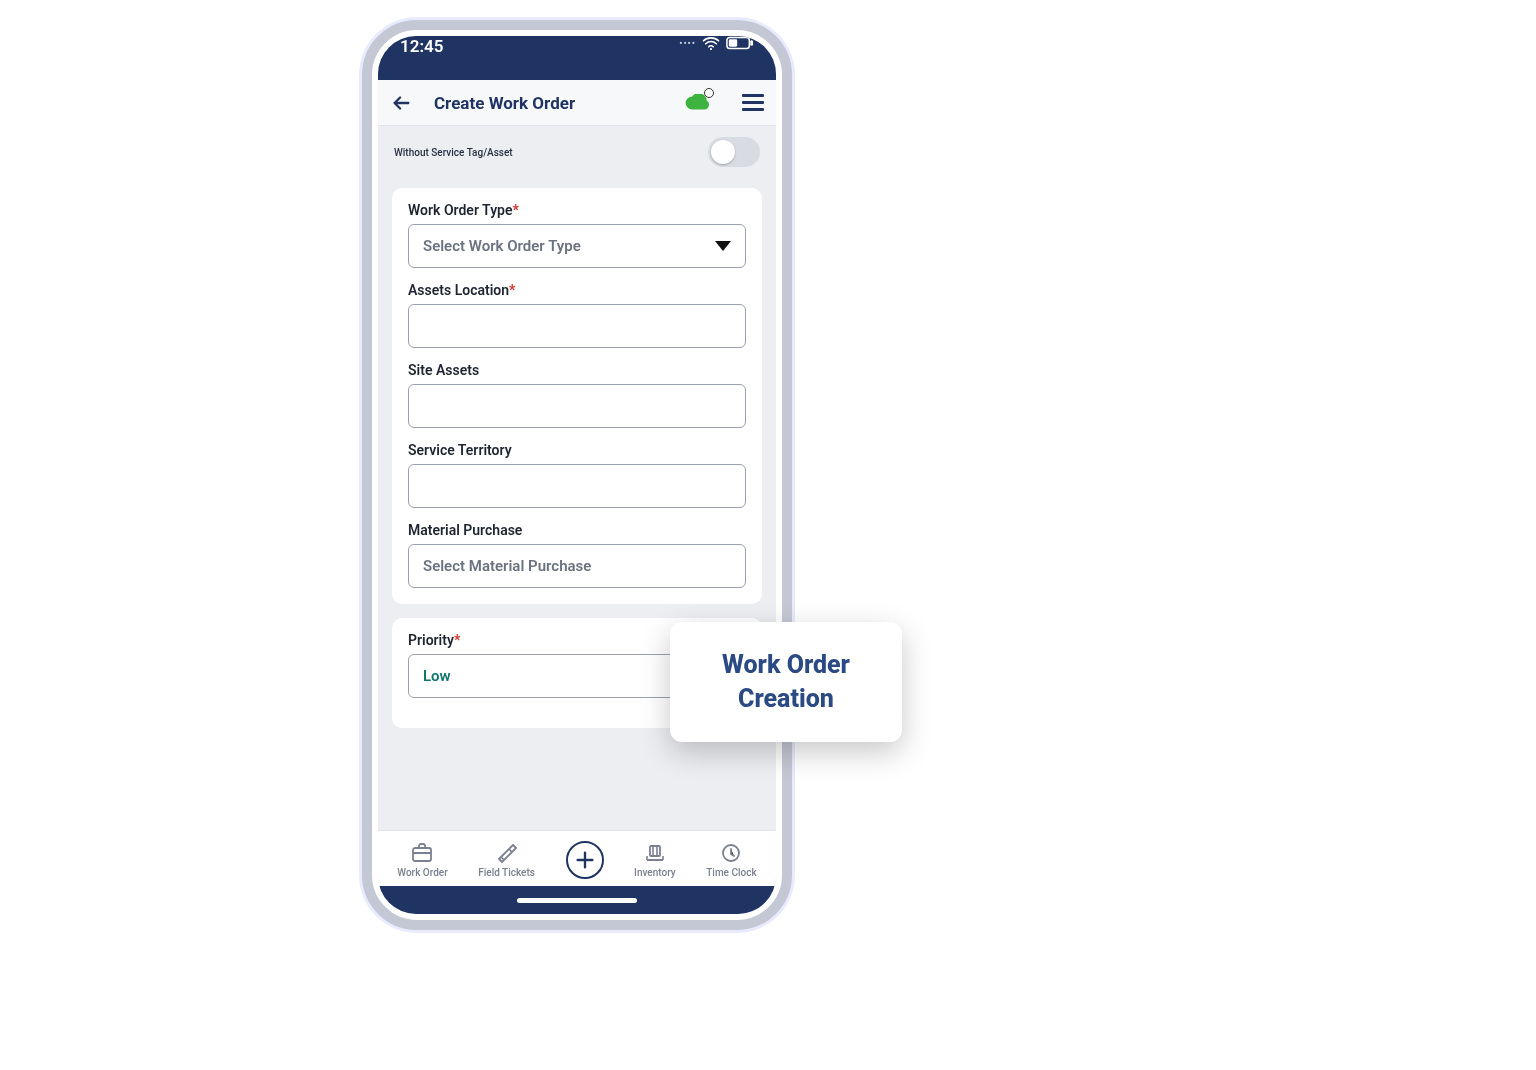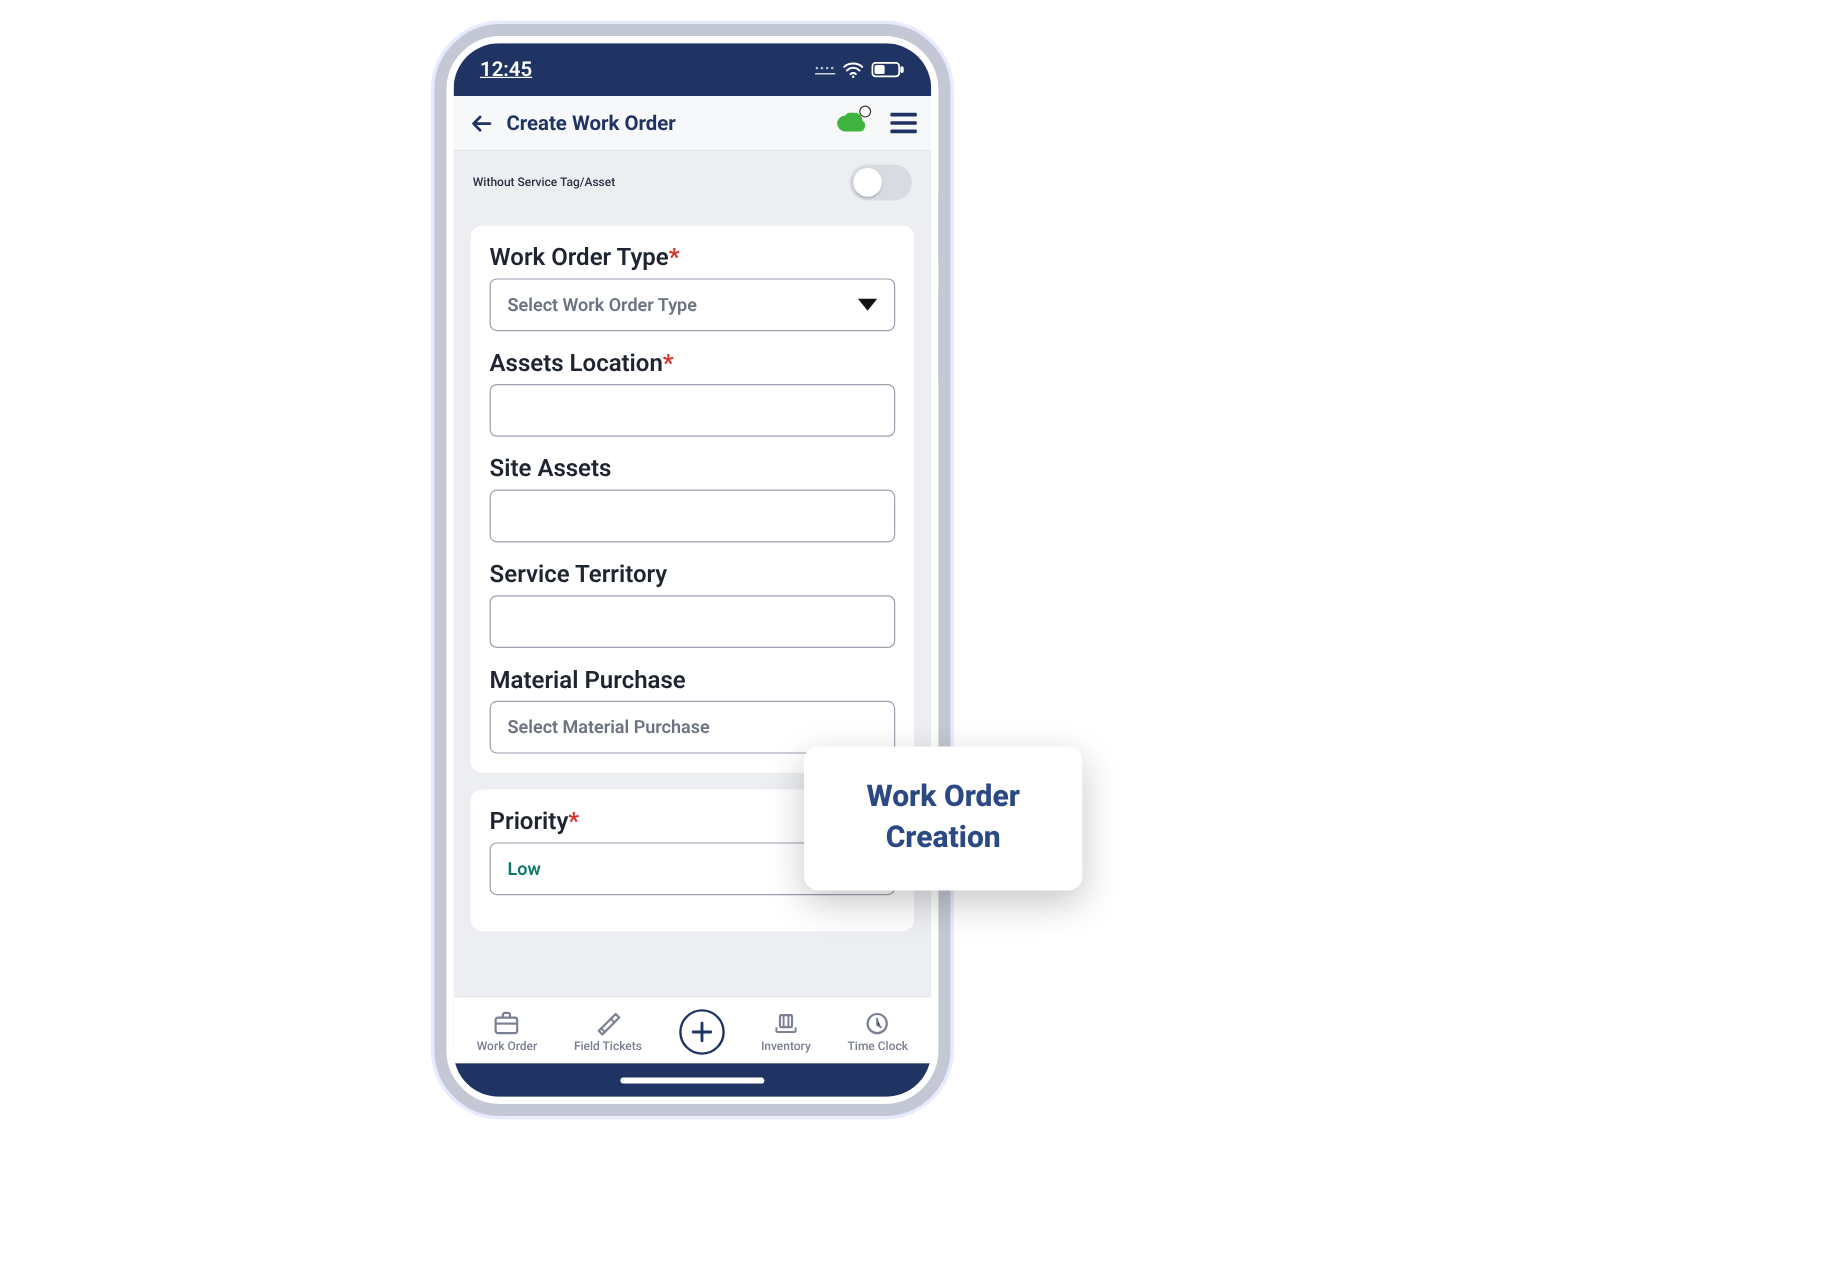--- a/index.html
+++ b/index.html
@@ -31,39 +31,38 @@
     display: flex;
     flex-direction: column;
   }
 
   
   .status-bar {
     height: 44px;
     background: #1f3463;
     color: #fff;
     display: flex;
-    align-items: center;
+    align-items: flex-start;
     justify-content: space-between;
     padding: 0 22px;
     font-weight: 600;
     font-size: 17px;
-    text-decoration: underline;
   }
   .status-right { display: flex; align-items: center; gap: 6px; }
   .status-dots { font-size: 9px; letter-spacing: 1px; color: #bfc8dd; }
   .wifi-icon, .battery-icon { display: inline-flex; }
 
   
   .app-header {
     height: 46px;
     background: #f7f8fa;
     display: flex;
     align-items: center;
     padding: 0 12px;
-    gap: 10px;
+    gap: 22px;
     border-bottom: 1px solid #e2e4e9;
   }
   .back-arrow { color: #1f3463; display: flex; align-items: center; }
   .header-title { font-size: 17px; font-weight: 700; color: #1f3463; flex: 1; }
   .cloud-wrap { position: relative; width: 28px; height: 24px; display: flex; align-items: center; }
   .cloud-badge {
     position: absolute; top: -3px; right: -2px;
     width: 10px; height: 10px; border: 1.5px solid #333; border-radius: 50%; background: #fff;
   }
   .menu-icon { width: 22px; display: flex; flex-direction: column; gap: 4px; margin-left: 8px; }
@@ -97,21 +96,21 @@
     background: #eceef2;
   }
   .card {
     background: #fff;
     border-radius: 10px;
     padding: 14px 16px 16px 16px;
     margin-bottom: 14px;
   }
   .form-group { margin-bottom: 14px; }
   .form-label {
-    font-size: 20px;
+    font-size: 14px;
     color: #1f2530;
     font-weight: 600;
     margin-bottom: 6px;
     display: block;
   }
   .req { color: #d6332a; font-weight: 700; }
   .field {
     width: 100%;
     height: 44px;
     border: 1.5px solid #9aa0ad;

